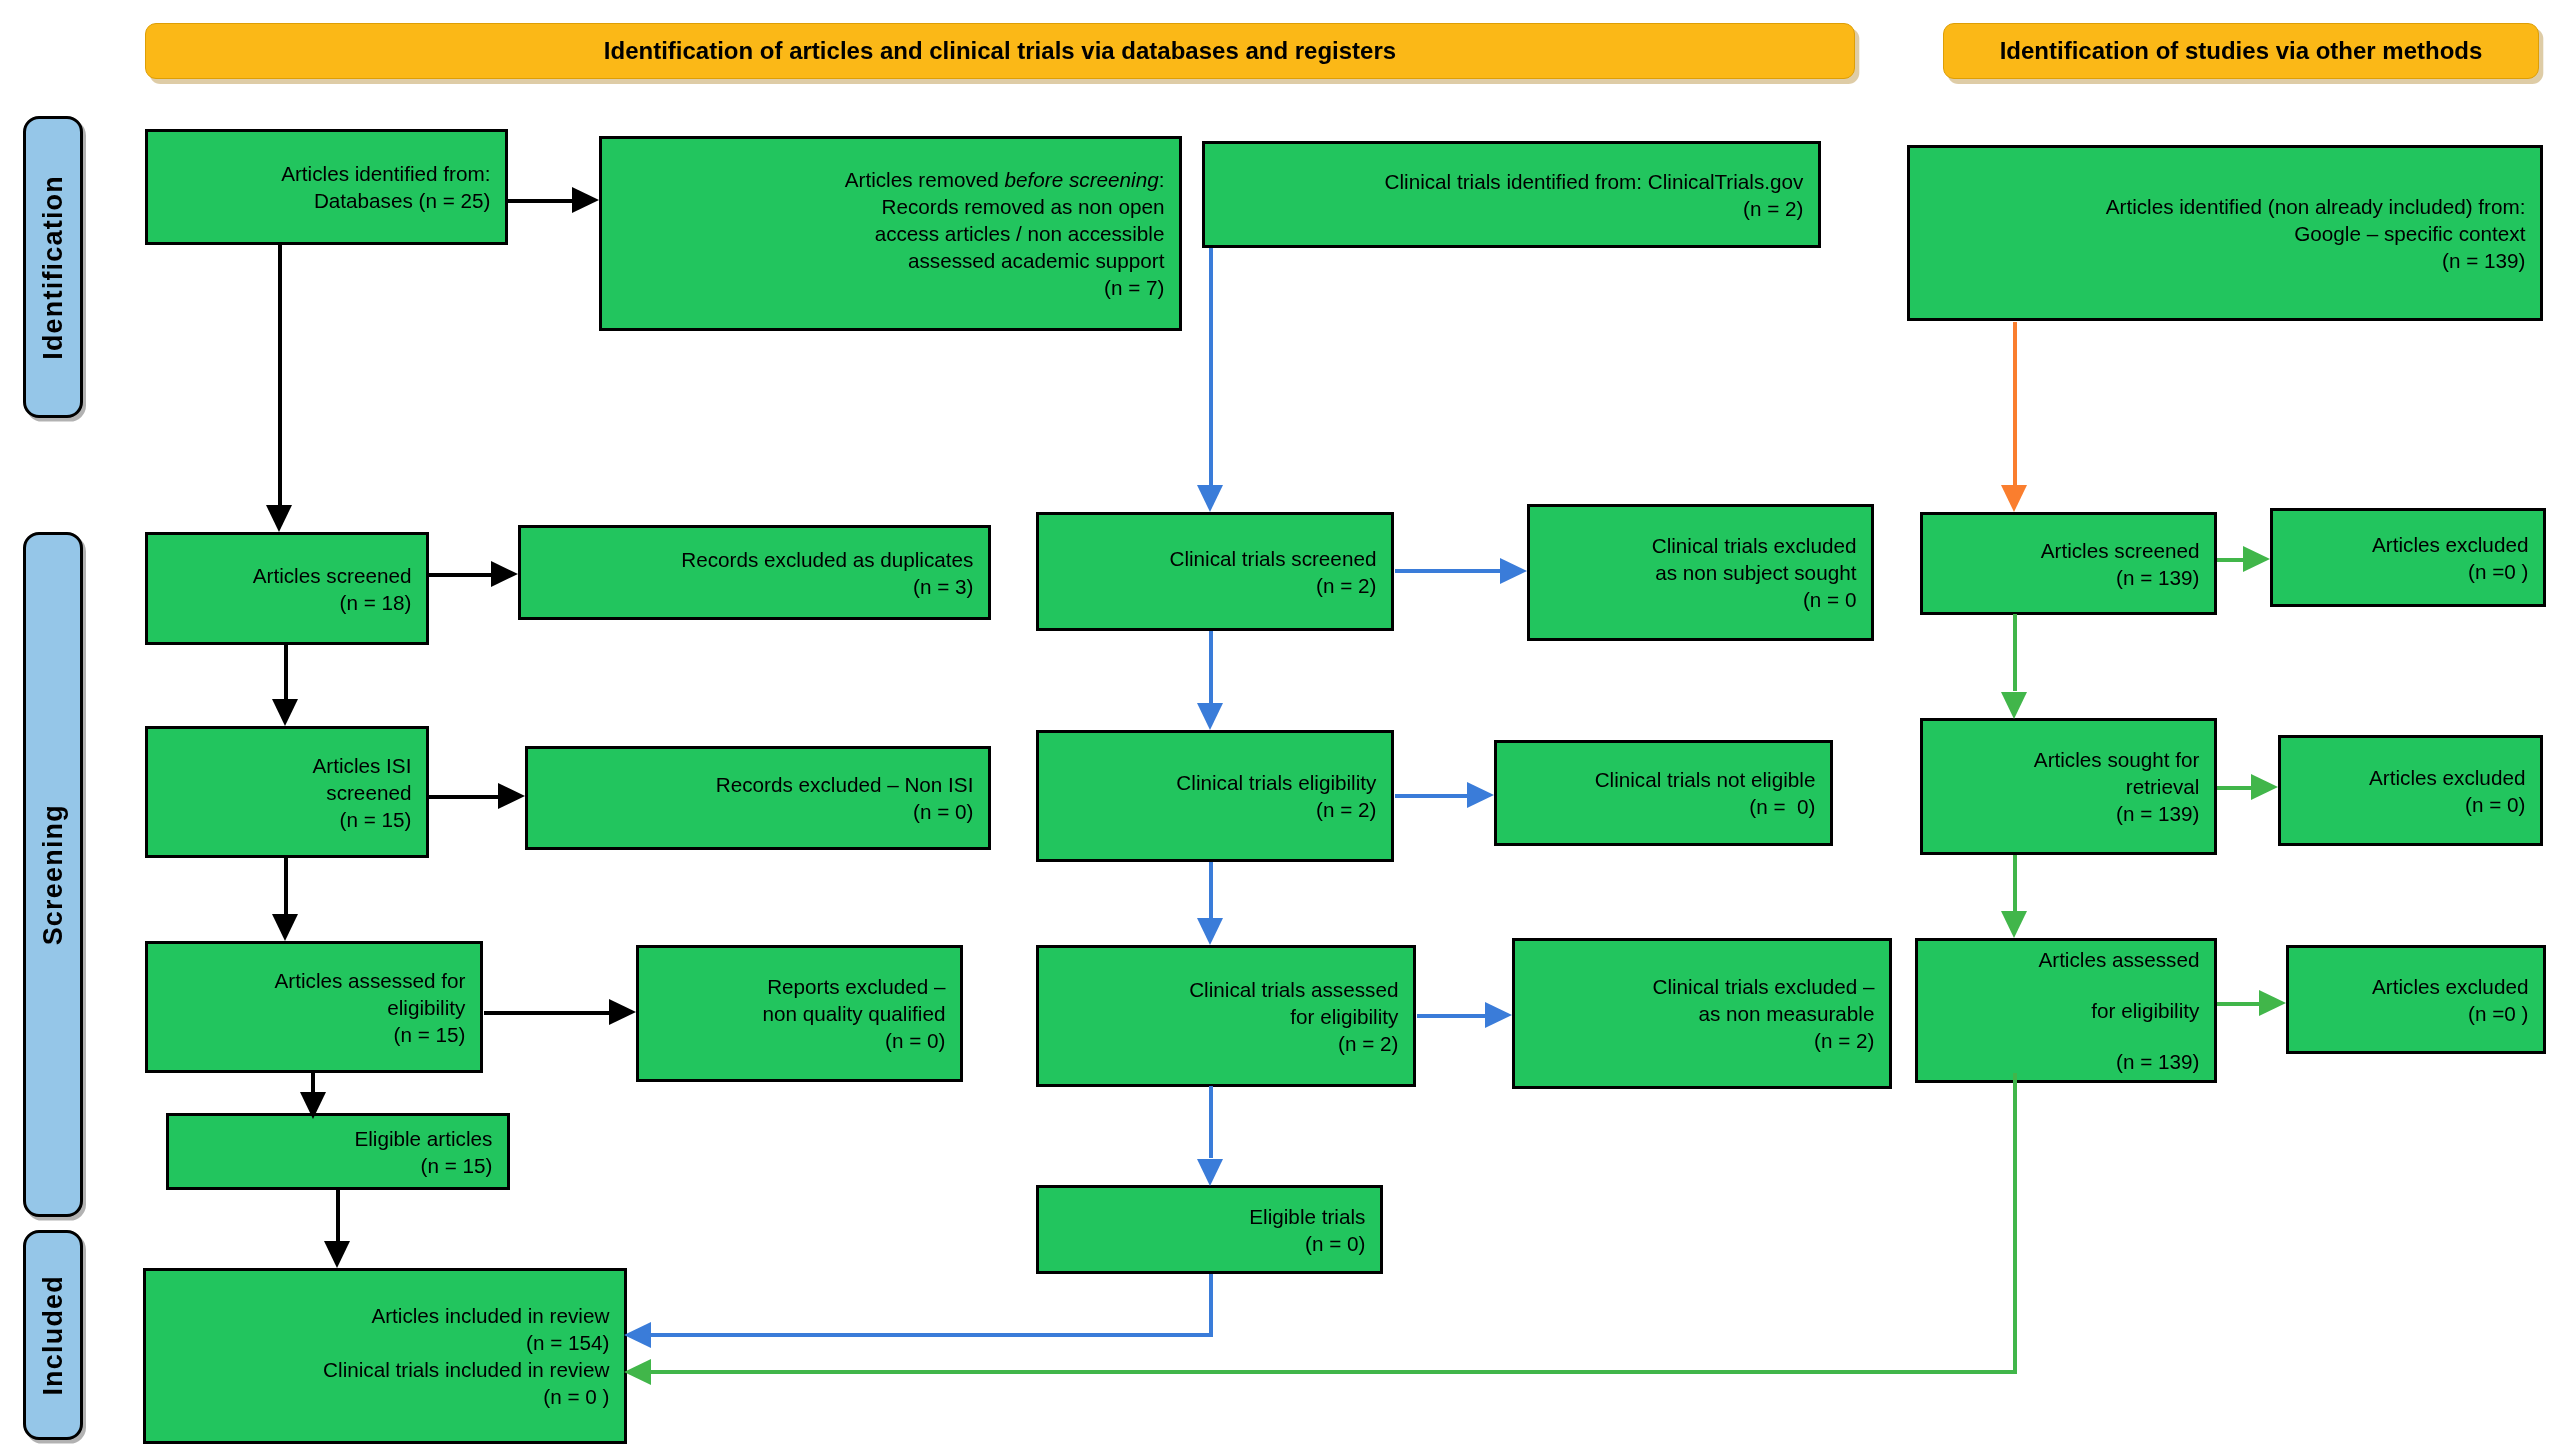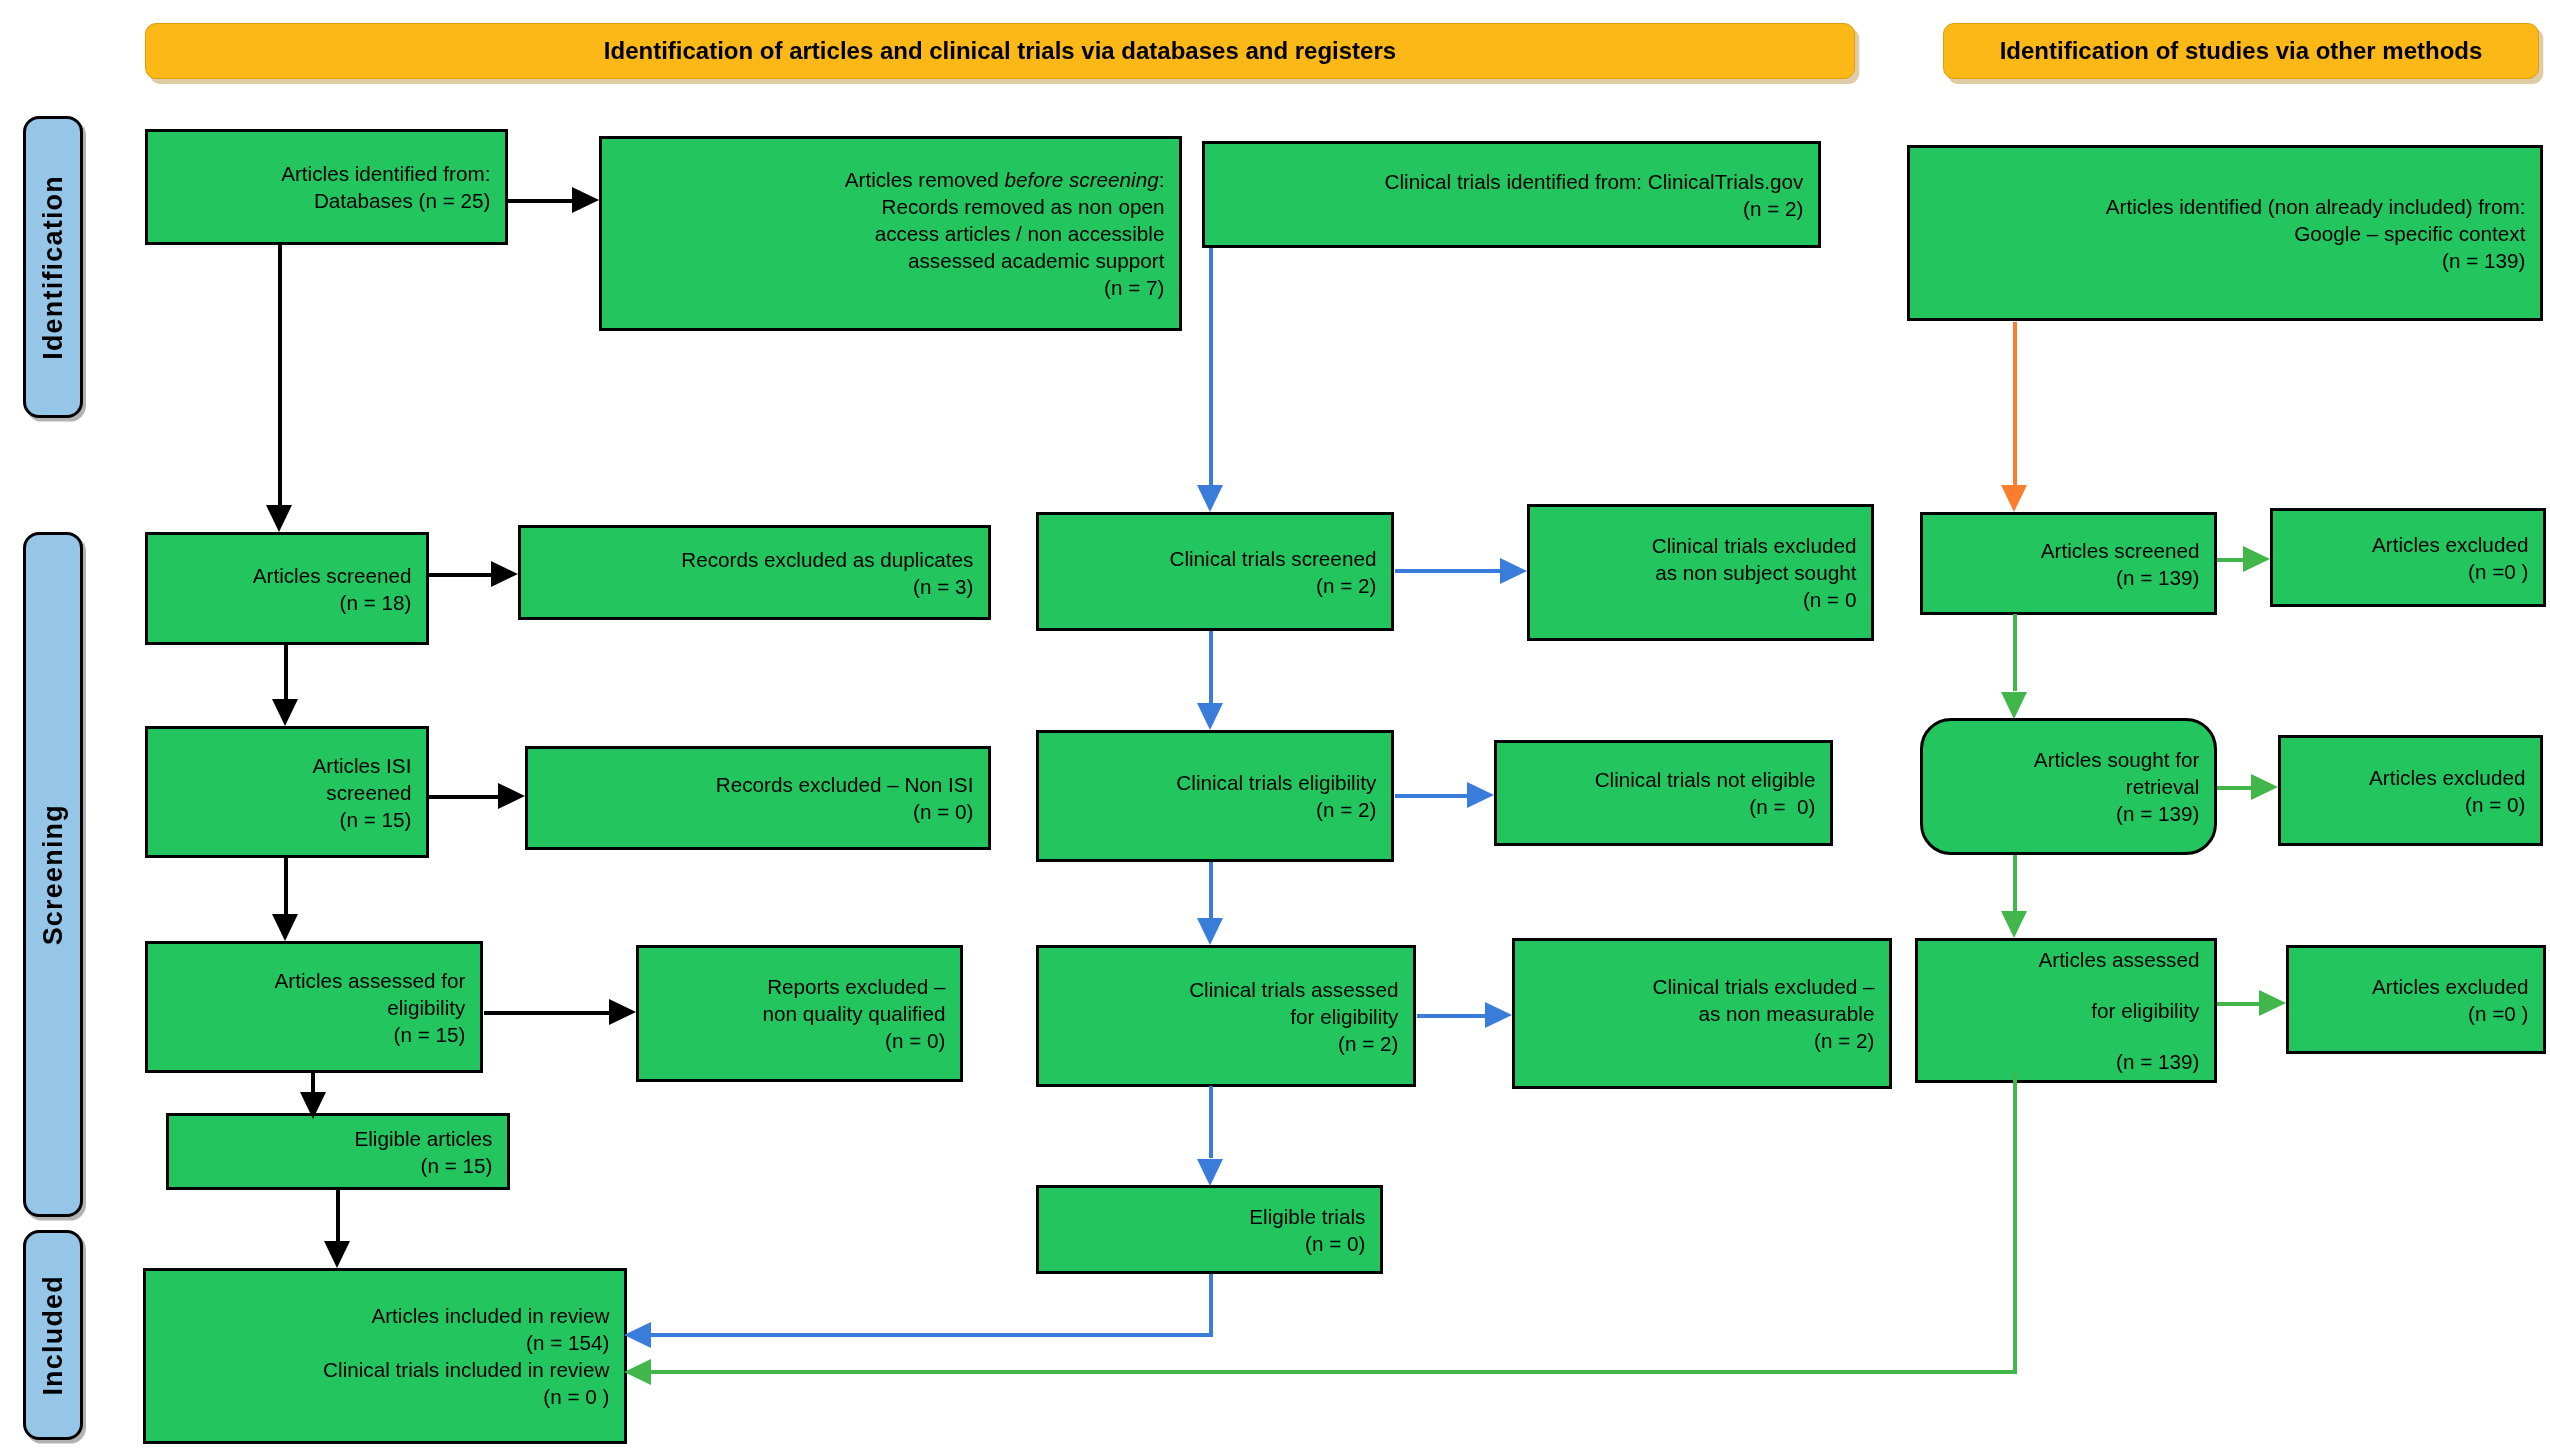--- a/index.html
+++ b/index.html
@@ -179,21 +179,21 @@
   <div class="box" style="left:1920px;top:512px;width:297px;height:103px;">
     <div class="bl">Articles screened</div>
     <div class="bl">(n = 139)</div>
   </div>
 
   <div class="box" style="left:2270px;top:508px;width:276px;height:99px;">
     <div class="bl">Articles excluded</div>
     <div class="bl">(n =0 )</div>
   </div>
 
-  <div class="box" style="left:1920px;top:718px;width:297px;height:137px;border-radius:31px;">
+  <div class="box" style="left:1920px;top:718px;width:297px;height:137px;">
     <div class="bl">Articles sought for</div>
     <div class="bl">retrieval</div>
     <div class="bl">(n = 139)</div>
   </div>
 
   <div class="box" style="left:2278px;top:735px;width:265px;height:111px;">
     <div class="bl">Articles excluded</div>
     <div class="bl">(n = 0)</div>
   </div>
 

